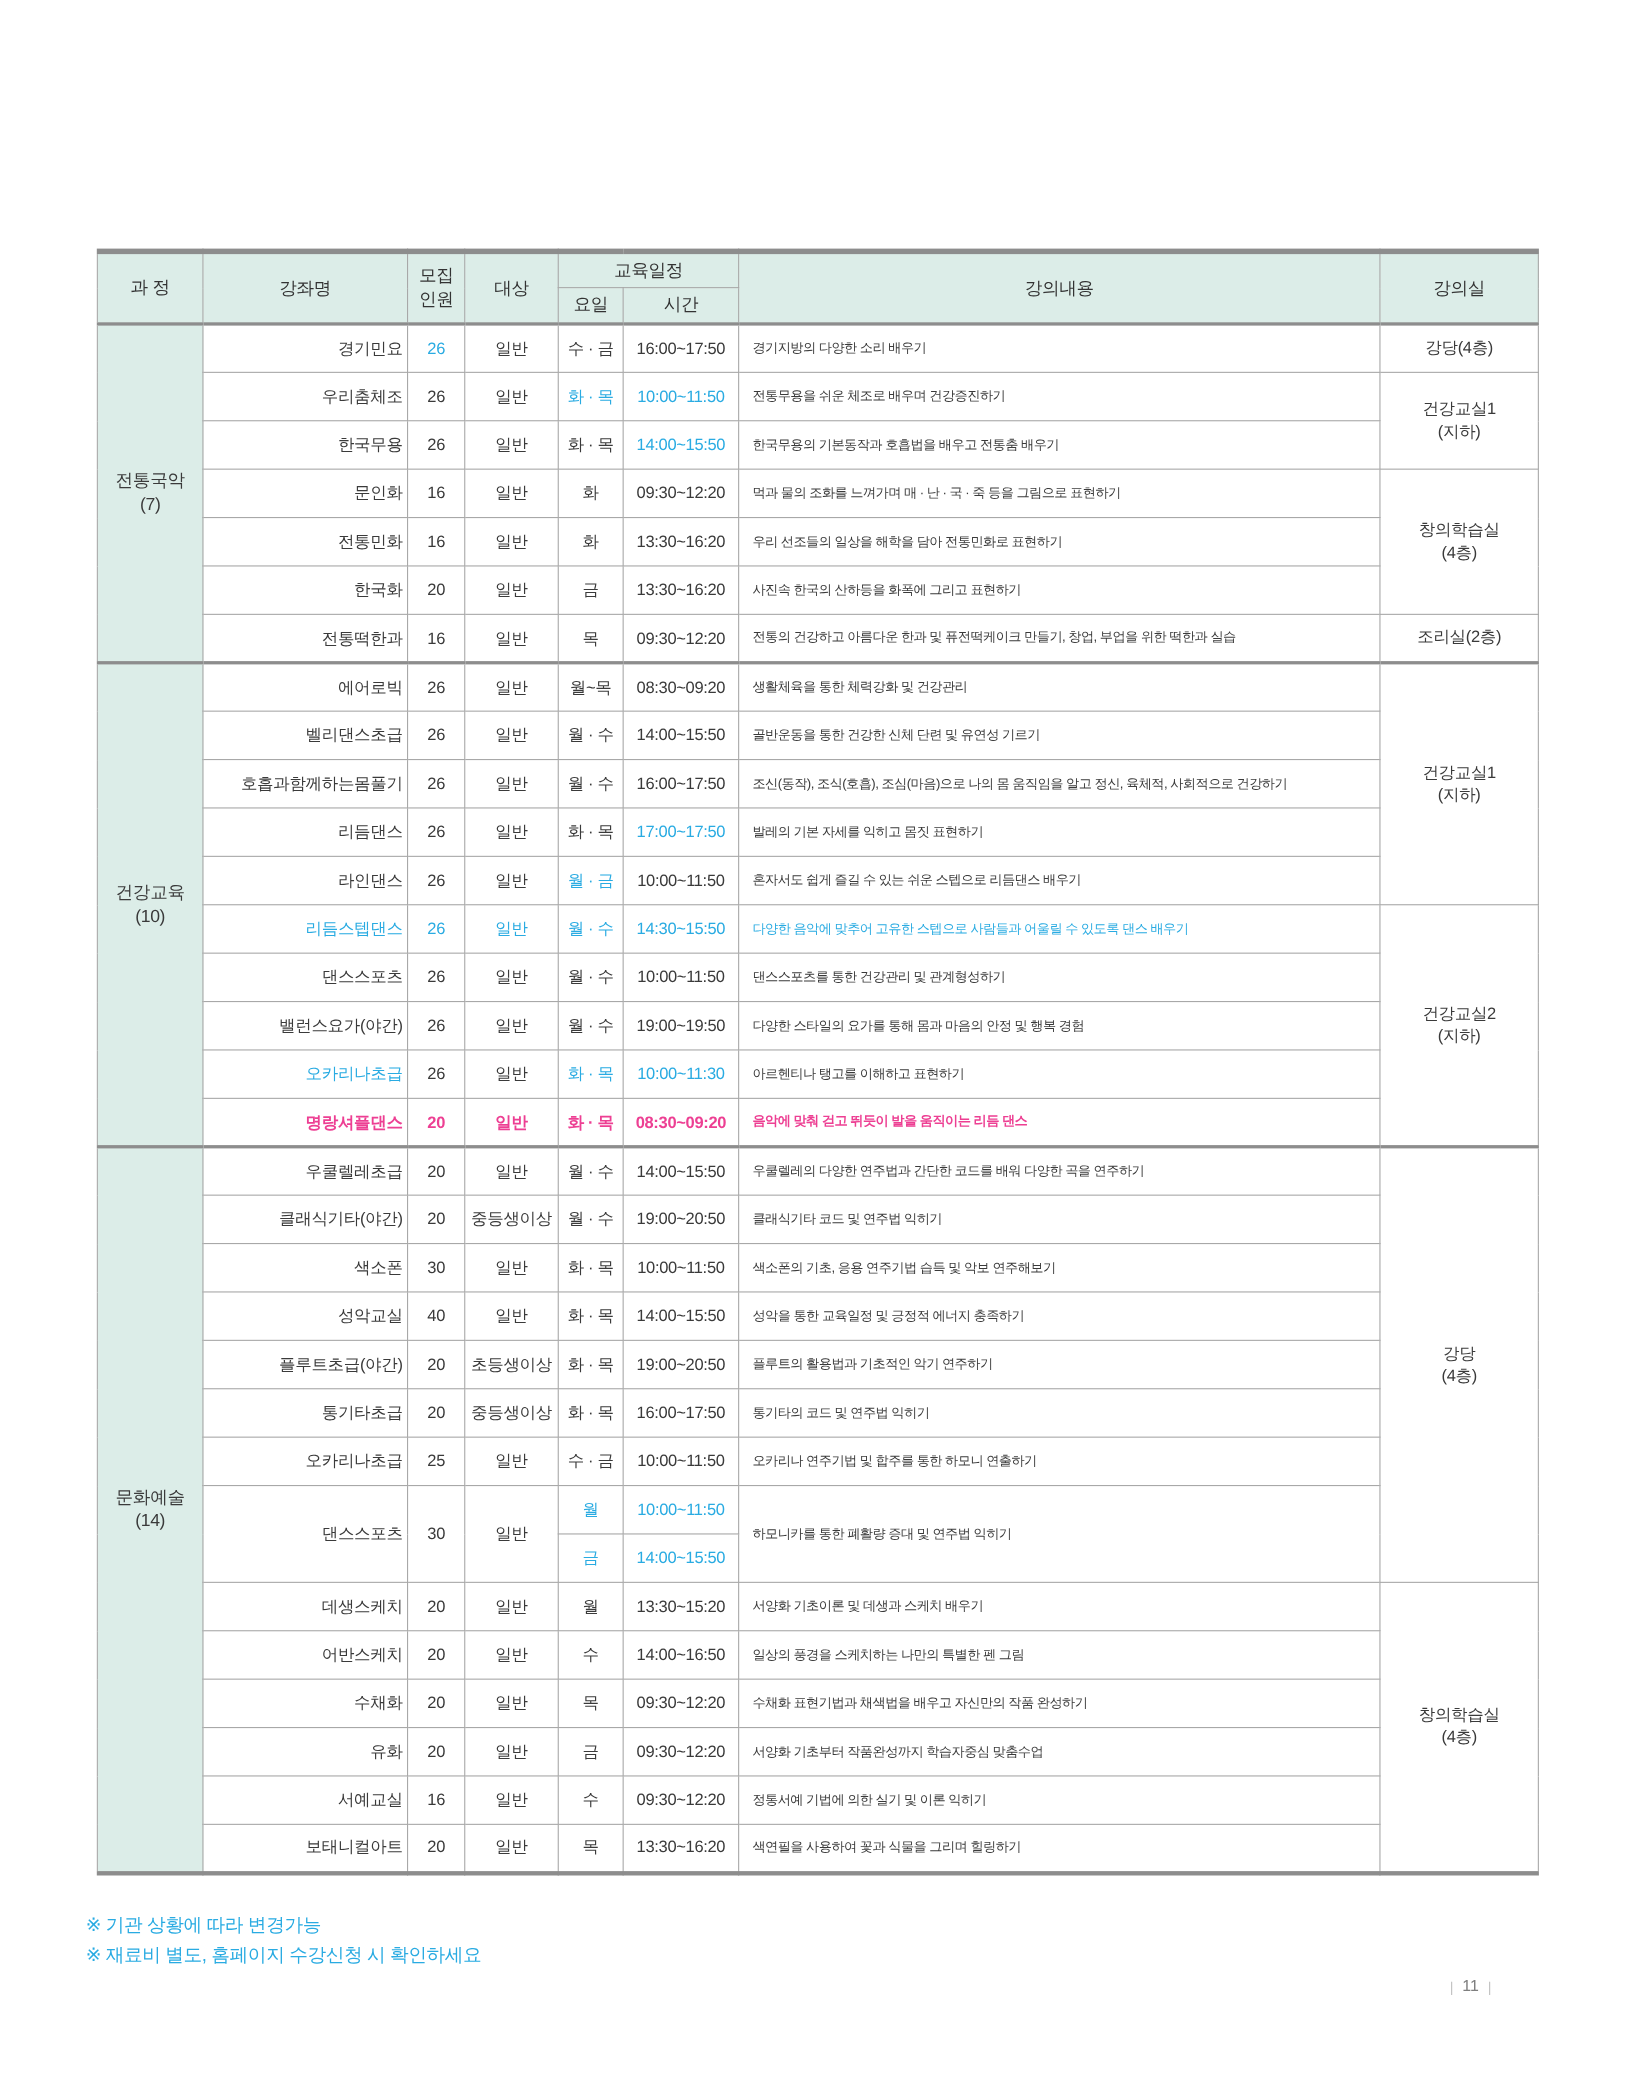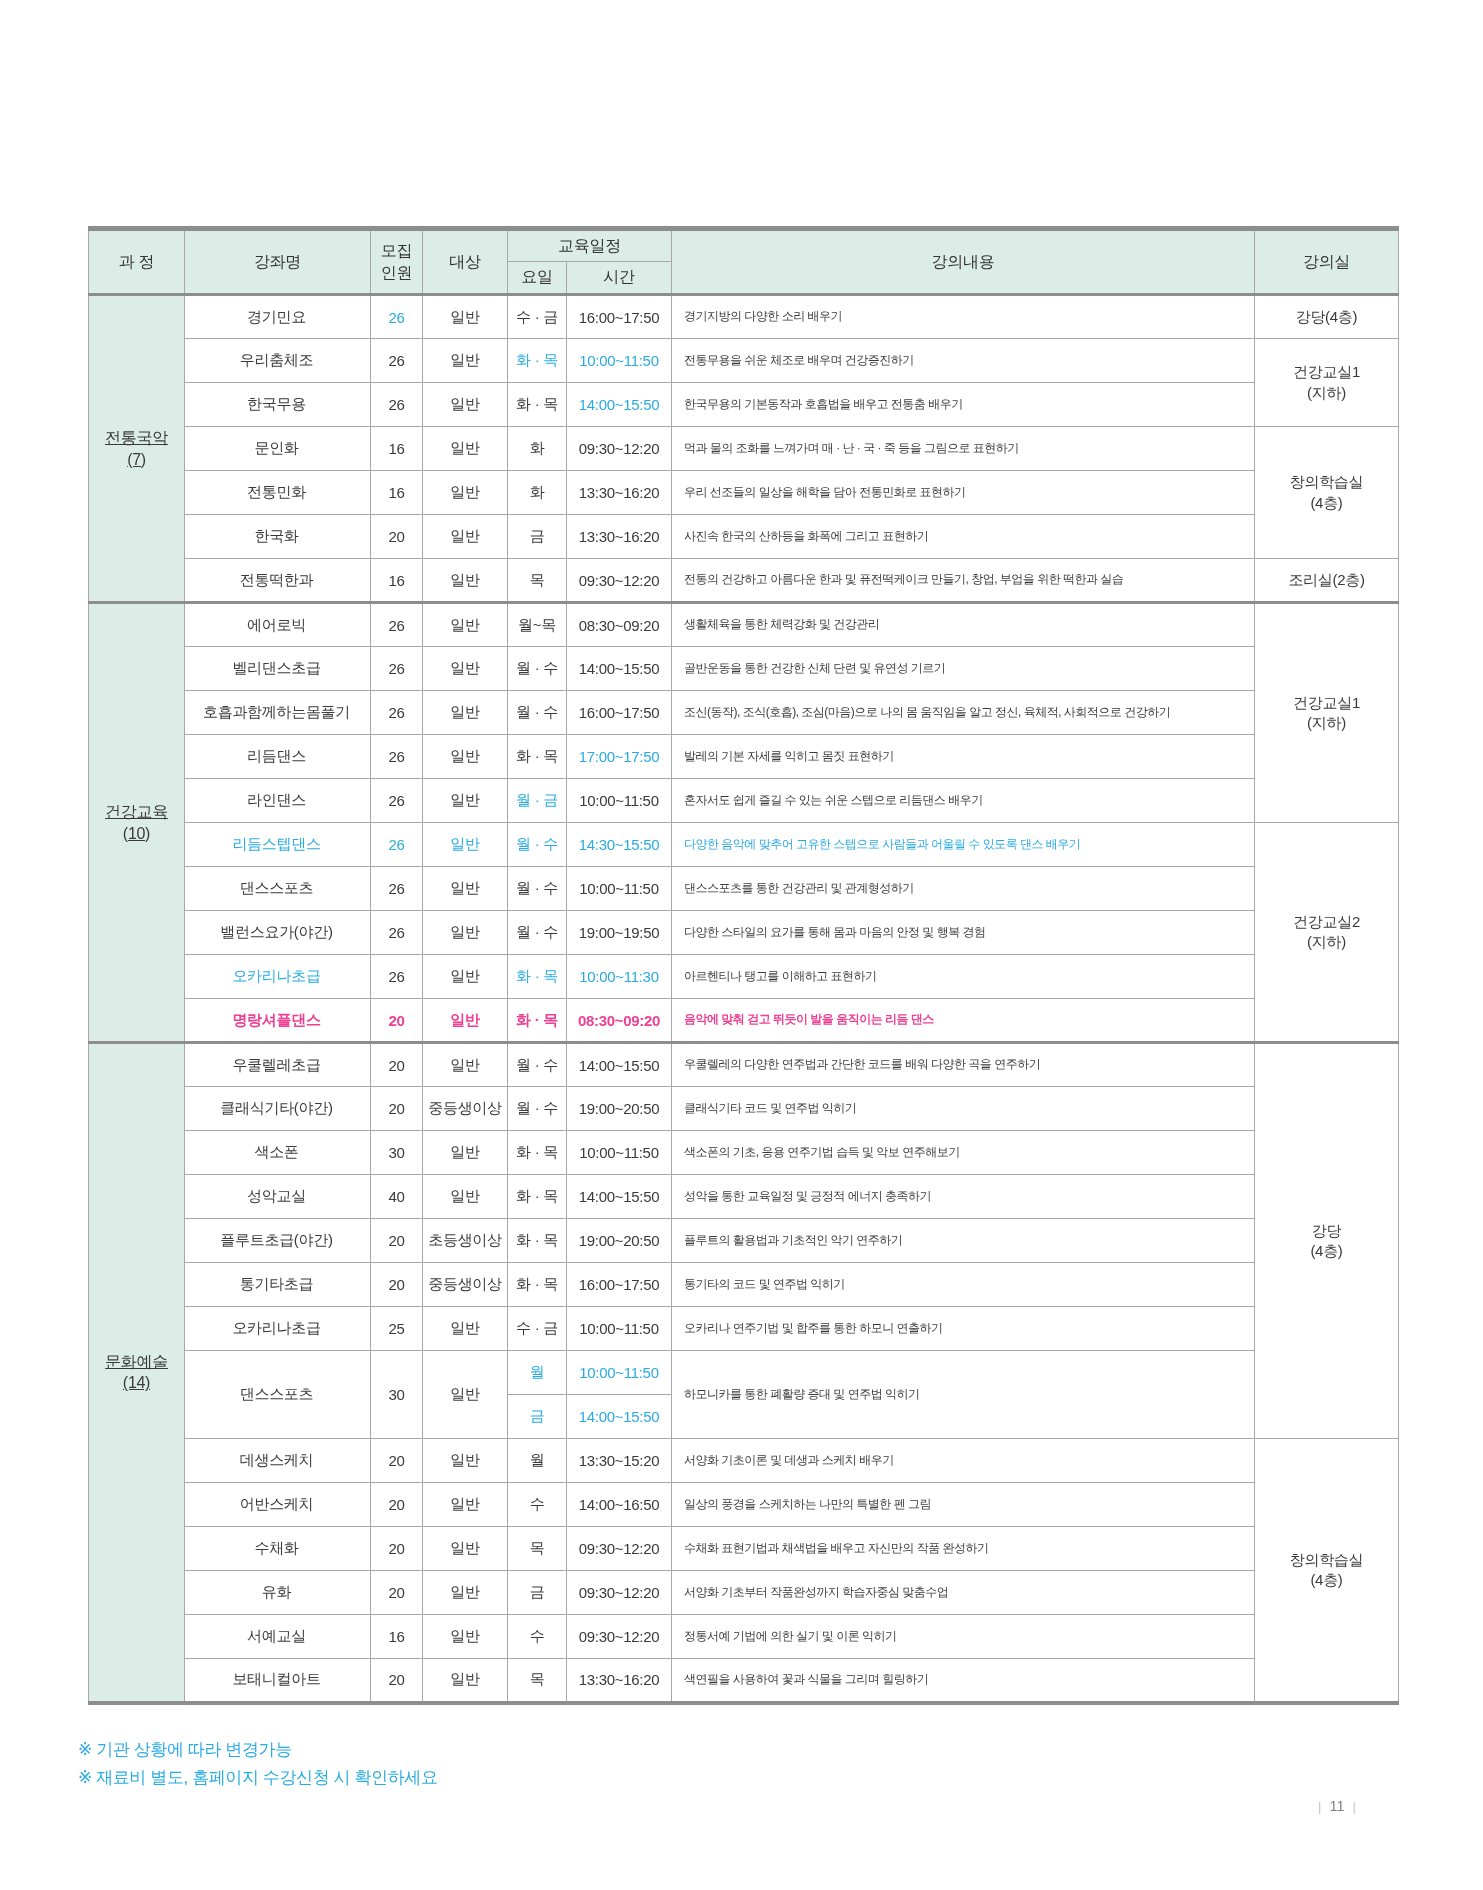--- a/index.html
+++ b/index.html
@@ -12,23 +12,23 @@
     border-collapse:collapse;table-layout:fixed;
     border-top:5px solid #8d8d8d;border-bottom:4px solid #8d8d8d;
   }
   th,td{
     border:1px solid #a8a8a8;font-weight:normal;text-align:center;vertical-align:middle;
     font-size:15px;letter-spacing:-0.3px;padding:2px 4px;box-sizing:border-box;
   }
   thead th{background:#dcede8;font-size:16px;height:33px;color:#333333;}
   tbody td{height:44px;background:#ffffff;}
   tr.section-start td{border-top:3px solid #8d8d8d;}
-  .section-cell{background:#dcede8 !important;font-size:16px;text-decoration:underline;}
+  .section-cell{background:#dcede8 !important;font-size:16px;}
   .pre{white-space:pre-line;line-height:1.35;}
-  .cell-name{text-align:center;padding-left:2px;}
+  .cell-name{text-align:right;padding-left:2px;}
   .cell-content{text-align:left;padding-left:12px;padding-right:8px;font-size:12px;letter-spacing:-0.5px;line-height:1.3;}
   .c-cyan{color:#29abe2;}
   .c-pink{color:#ed3f93;font-weight:bold;}
   .notes{position:absolute;left:78px;top:1736px;font-size:17px;color:#29abe2;line-height:1.62;letter-spacing:-0.4px;}
   .pageno{position:absolute;left:1318px;top:1798px;font-size:14.5px;color:#7f7f7f;display:flex;gap:8px;align-items:center;}
   .pageno .bar{color:#c3c3c3;font-size:13px;}
 </style>
 </head>
 <body>
 

